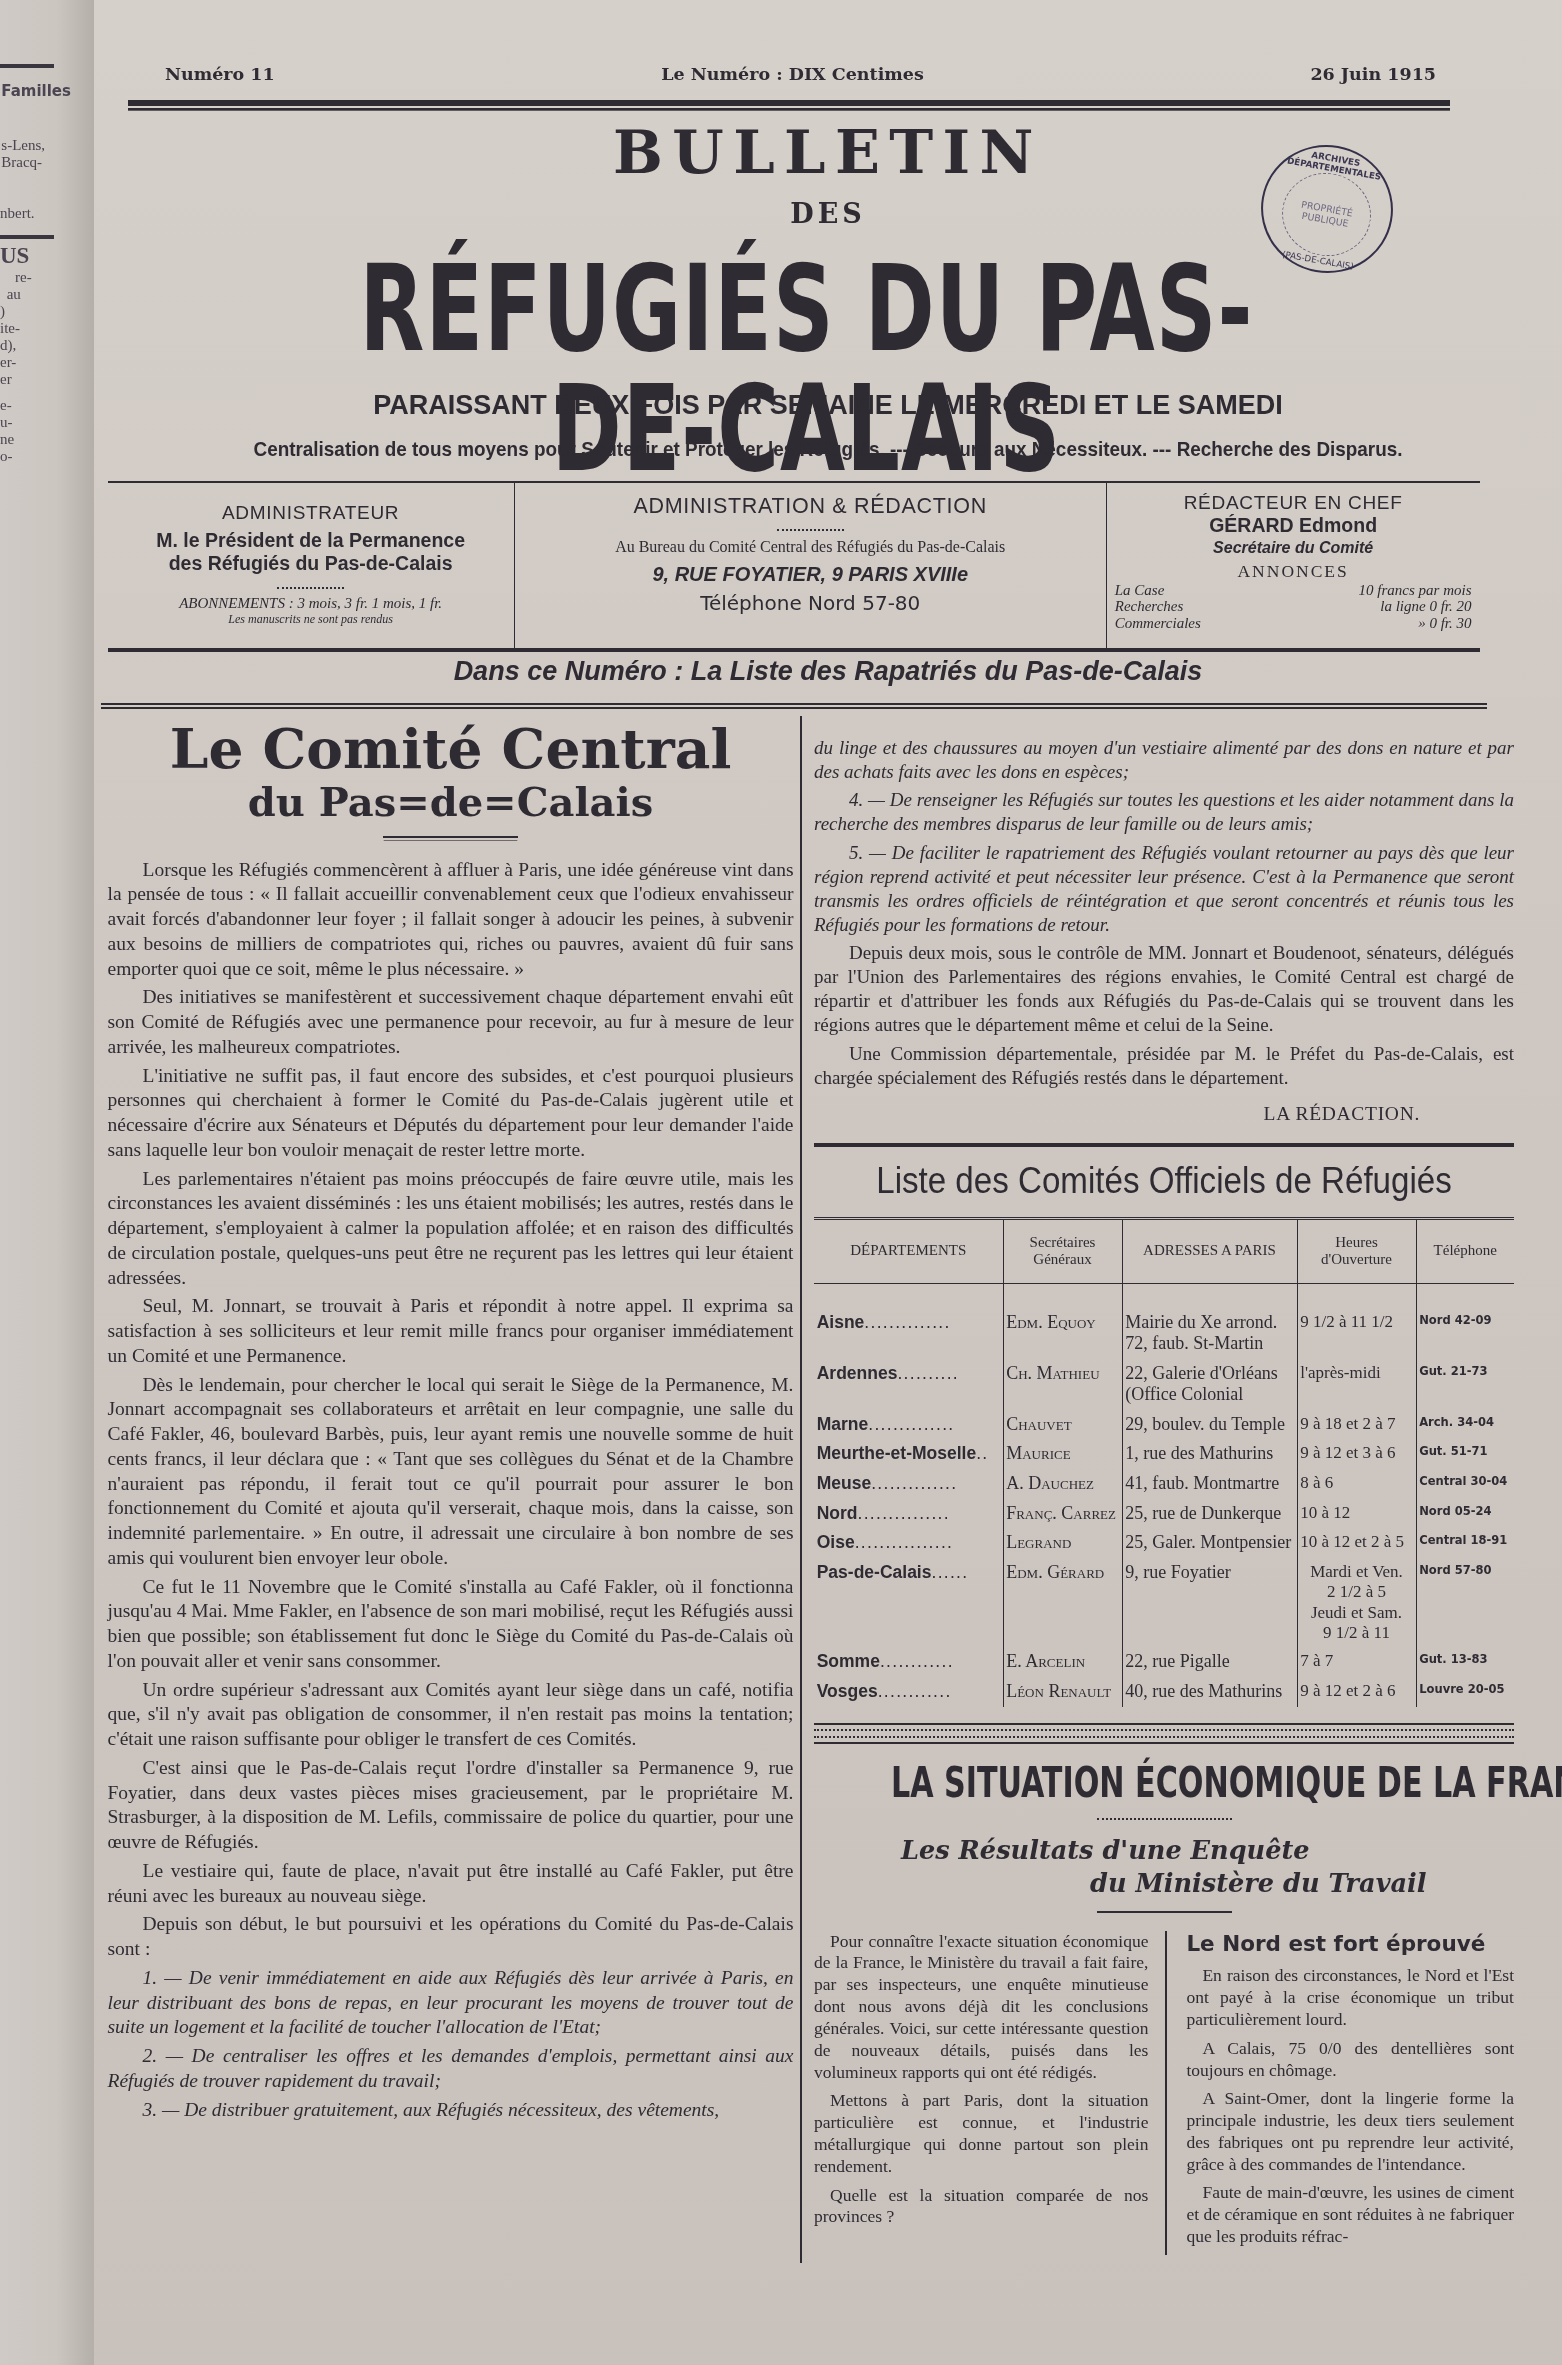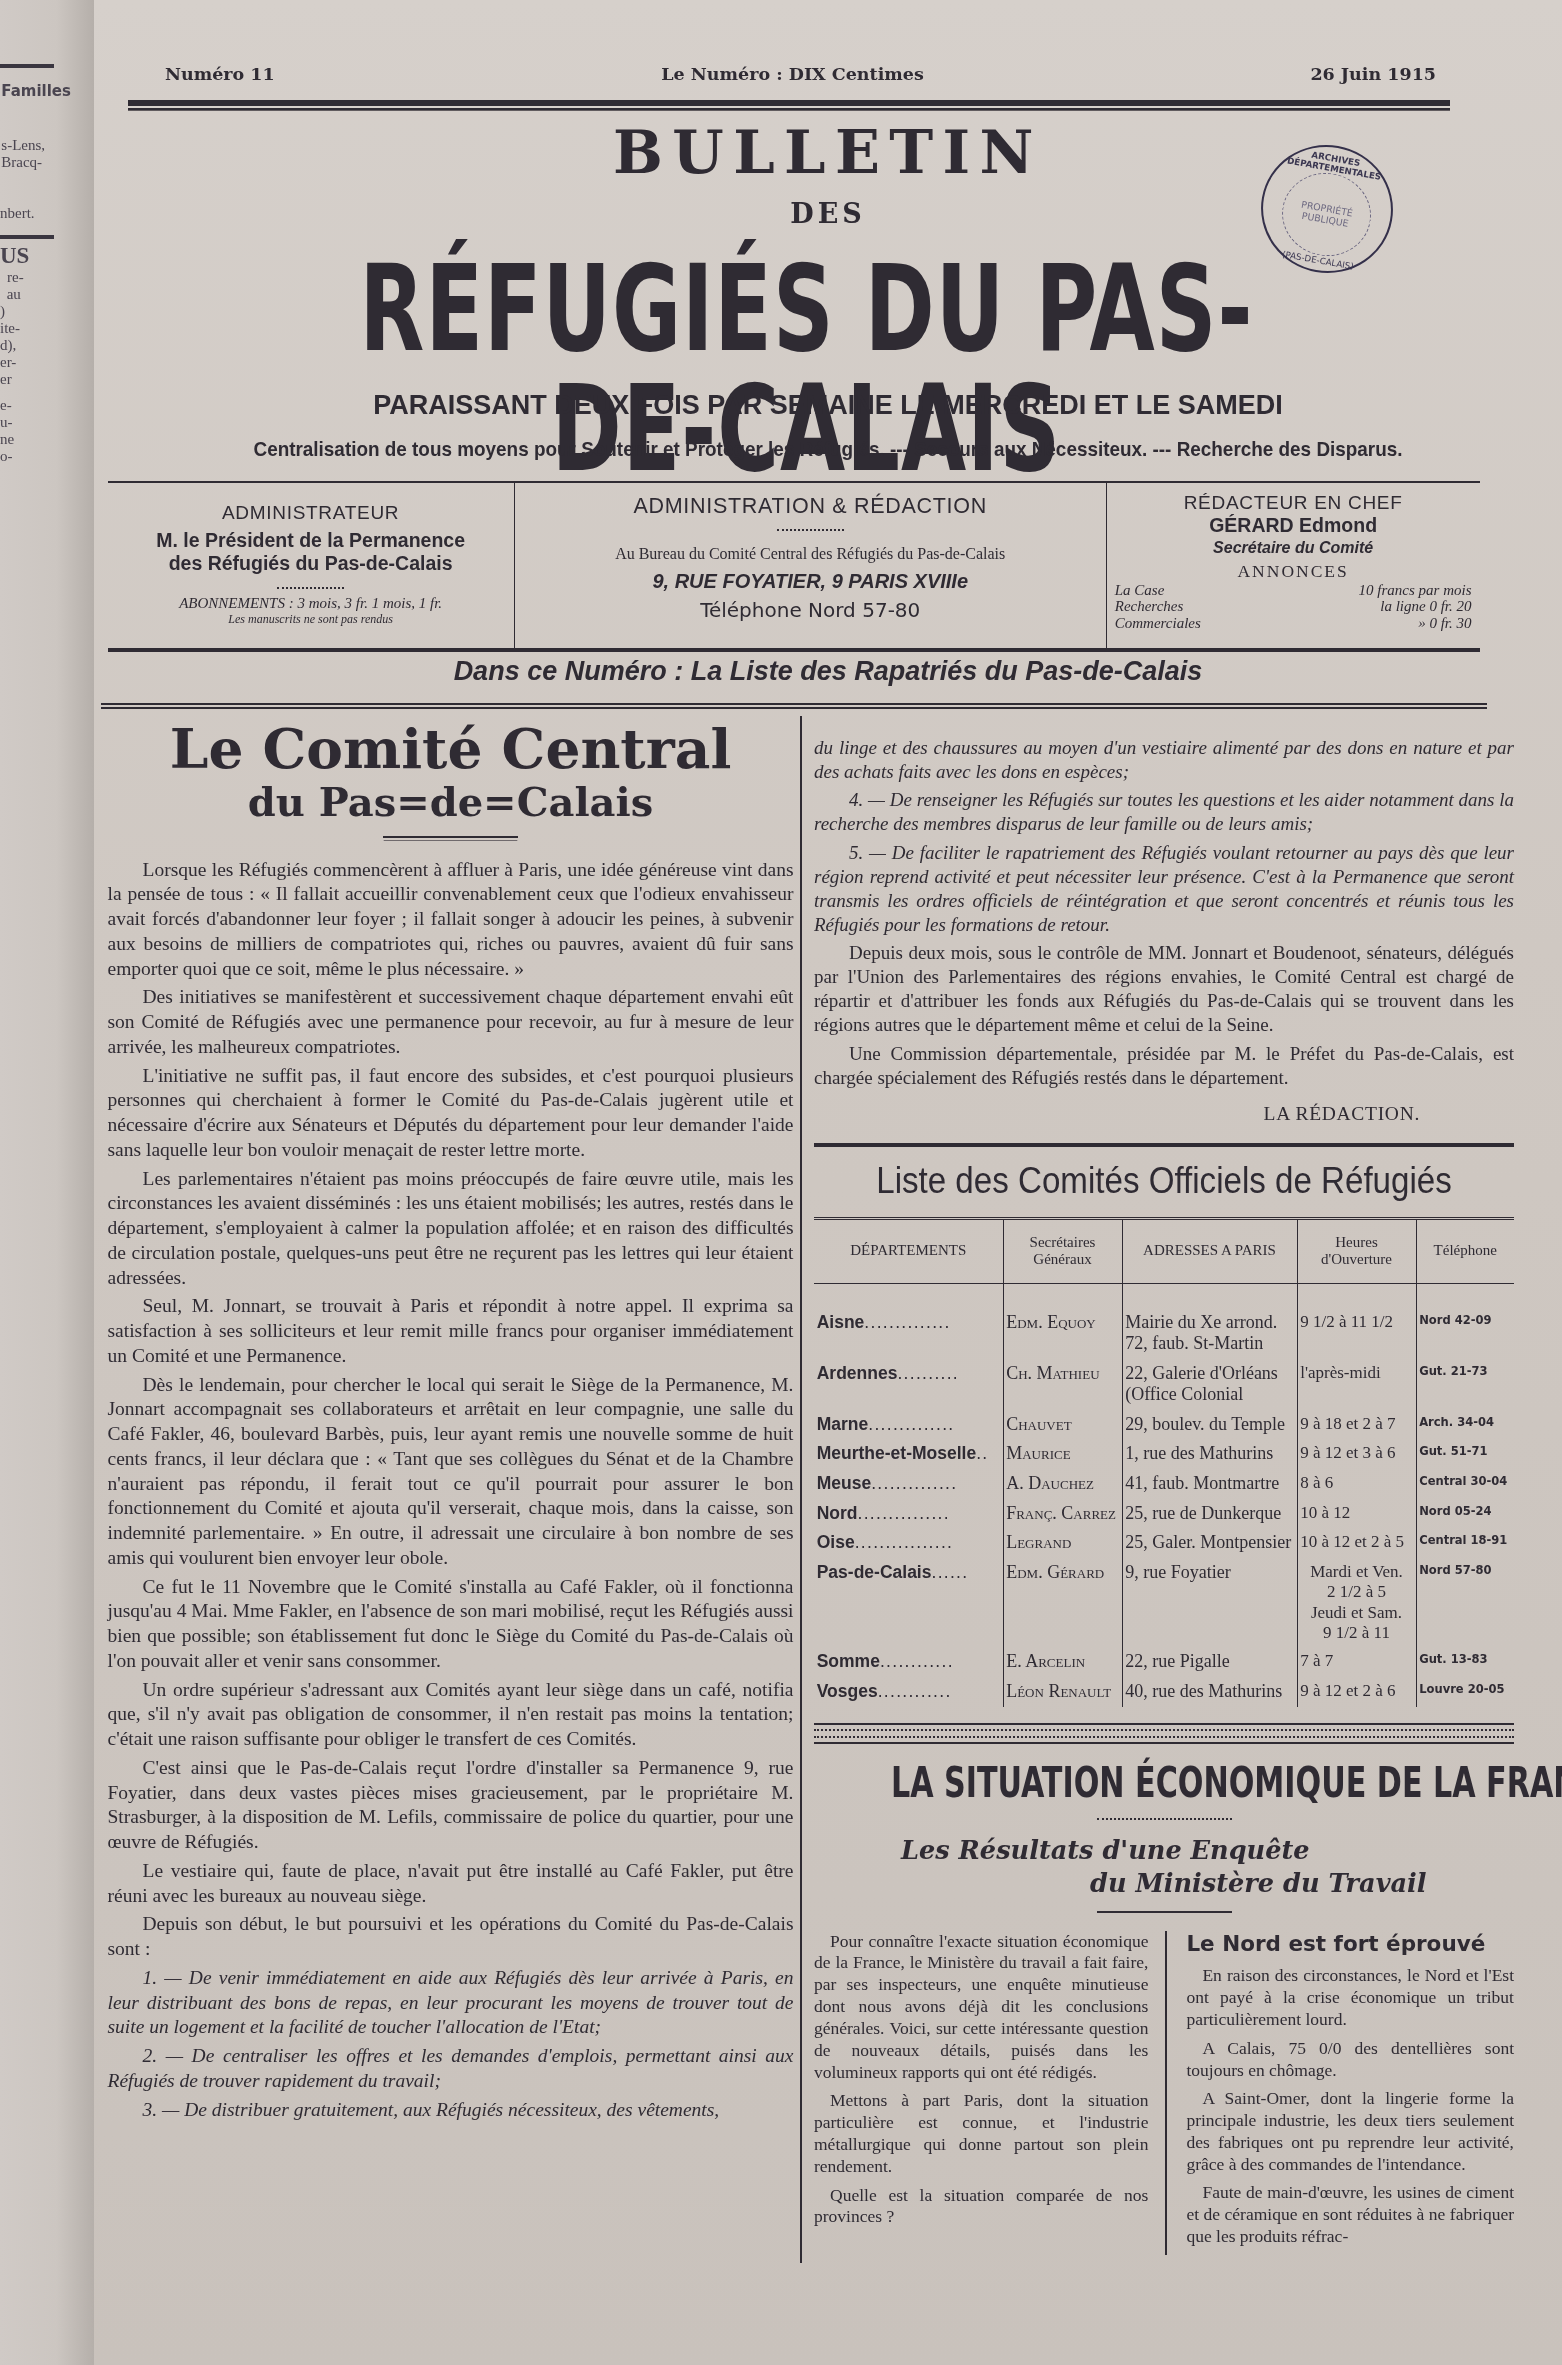--- a/index.html
+++ b/index.html
@@ -96,21 +96,21 @@
 <body>
 
 <div class="prev-page">
   <div class="rule" style="margin-top:64px"></div>
   <div style="margin-top:13.5px;font-family:'DejaVu Sans',sans-serif;font-weight:bold;padding-left:1.3px">Familles</div>
   <div style="margin-top:37px;padding-left:1.3px">s-Lens,</div>
   <div style="padding-left:1.3px">Bracq-</div>
   <div style="margin-top:34px">nbert.</div>
   <div class="rule" style="margin-top:13.5px"></div>
   <div style="font-size:23px;font-weight:bold;margin-top:4px">US</div>
-  <div style="padding-left:7px">re-</div>
+  <div style="padding-left:15px">re-</div>
   <div style="padding-left:6.7px">au</div>
   <div>)</div>
   <div>ite-</div>
   <div>d),</div>
   <div>er-</div>
   <div>er</div>
   <div style="margin-top:9.4px">e-</div>
   <div>u-</div>
   <div>ne</div>
   <div>o-</div>
@@ -145,21 +145,21 @@
       <div class="h">ADMINISTRATEUR</div>
       <div class="b" style="margin-top:5.4px">M. le Président de la Permanence</div>
       <div class="b">des Réfugiés du Pas-de-Calais</div>
       <div class="wavy"></div>
       <div class="it">ABONNEMENTS : 3 mois, 3 fr. 1 mois, 1 fr.</div>
       <div class="it" style="font-size:12px">Les manuscrits ne sont pas rendus</div>
     </div>
     <div class="col c2">
       <div class="h" style="font-size:21.5px;margin-top:4px">ADMINISTRATION &amp; RÉDACTION</div>
       <div class="wavy"></div>
-      <div class="small" style="margin-top:14px">Au Bureau du Comité Central des Réfugiés du Pas-de-Calais</div>
+      <div class="small" style="margin-top:7px">Au Bureau du Comité Central des Réfugiés du Pas-de-Calais</div>
       <div class="addr">9, RUE FOYATIER, 9 PARIS XVIIIe</div>
       <div class="tel">Téléphone Nord 57-80</div>
     </div>
     <div class="col c3">
       <div class="h" style="margin-top:2.7px">RÉDACTEUR EN CHEF</div>
       <div class="b">GÉRARD Edmond</div>
       <div class="b" style="font-style:italic;font-size:16px">Secrétaire du Comité</div>
       <div class="annonces" style="margin-top:4px">ANNONCES</div>
       <div class="ann-row">
           <span>La Case</span>

